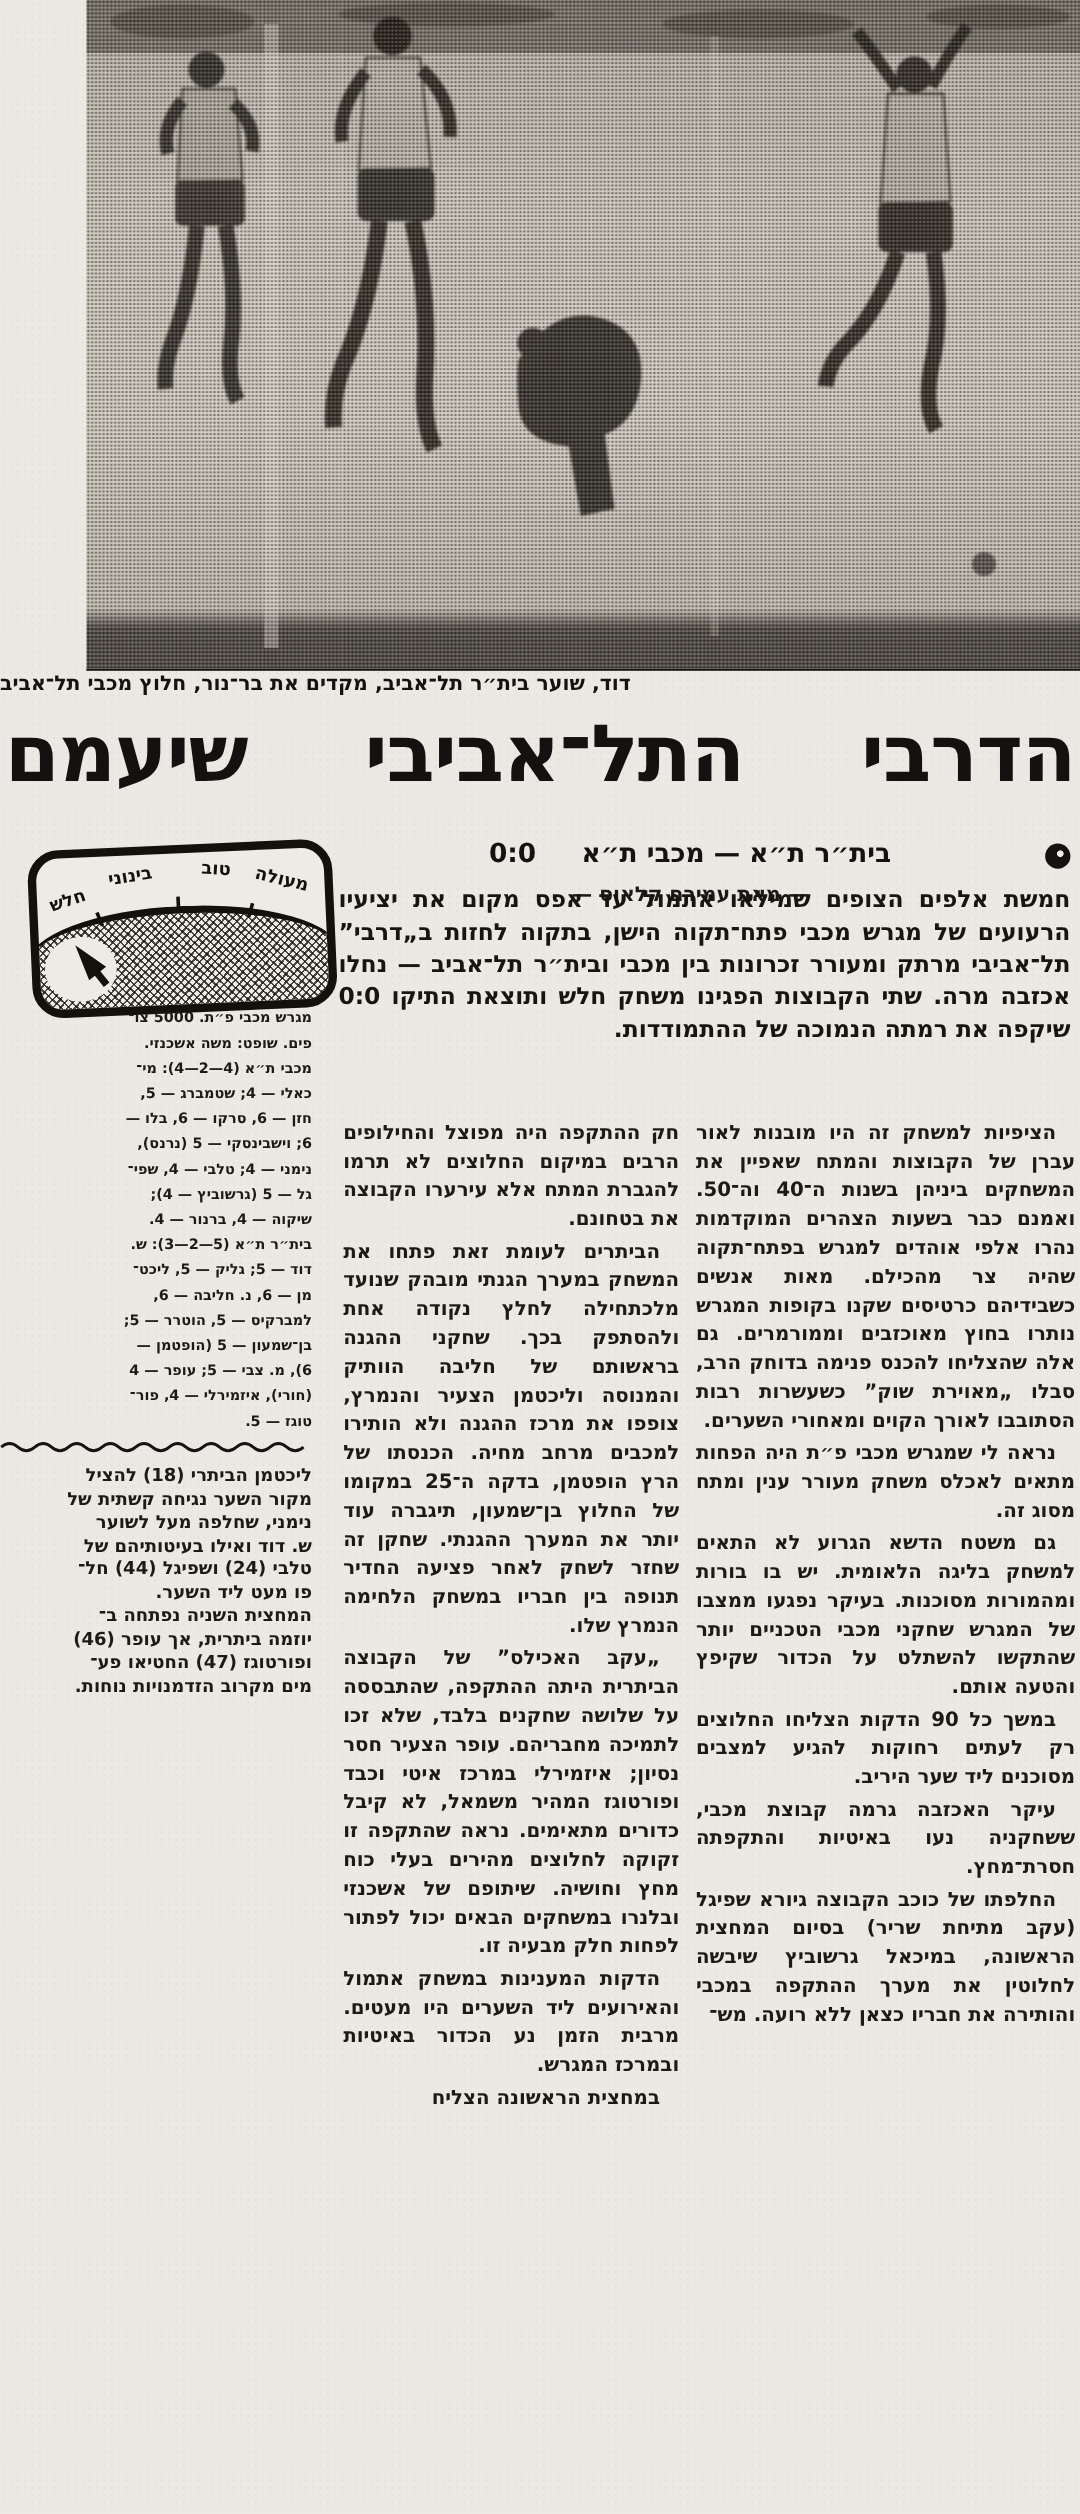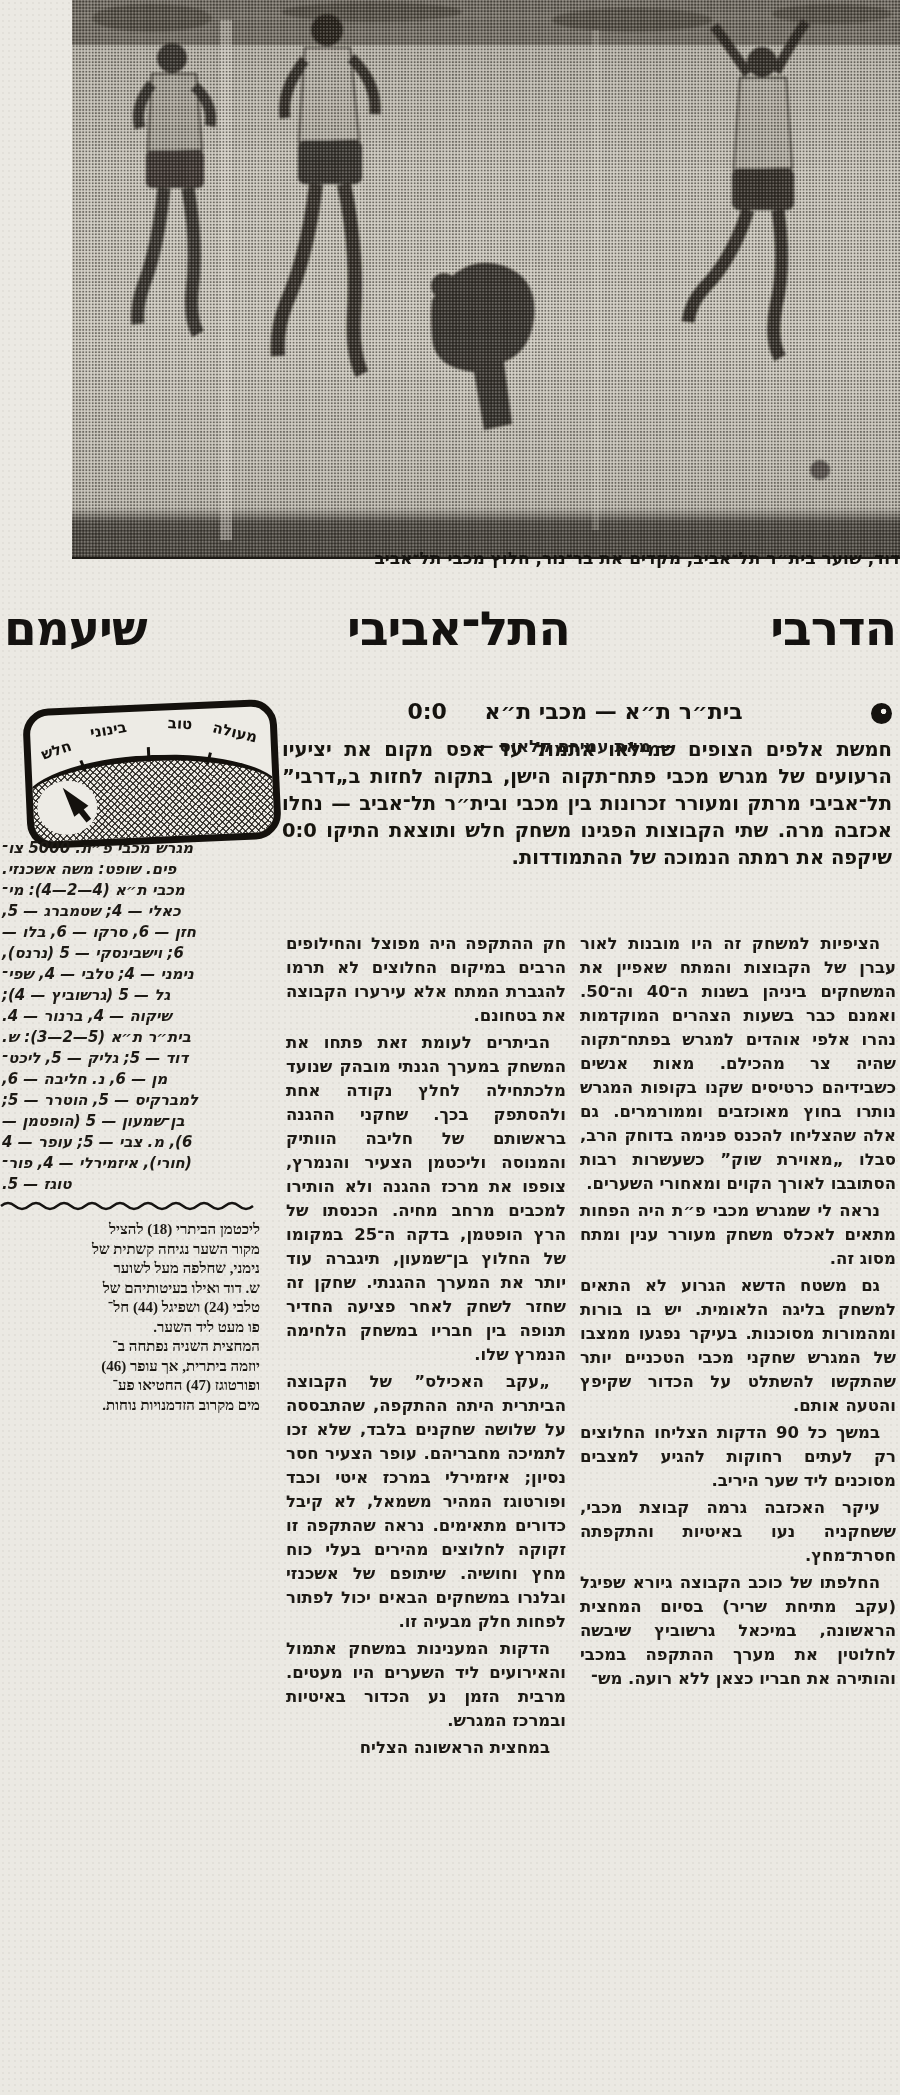--- a/index.html
+++ b/index.html
@@ -16,24 +16,24 @@
   .photo .base{position:absolute;inset:0;z-index:0;
     background:
       linear-gradient(180deg, rgba(70,64,56,.55) 0 8%, rgba(0,0,0,0) 8% 91%, rgba(35,31,26,.7) 94% 100%),
       linear-gradient(180deg,#b0aca2,#c8c4ba 30%,#ccc8be 62%,#b7b3a9);}
   .photo svg{position:absolute;inset:0;z-index:1;}
   .photo .halftone{position:absolute;inset:0;z-index:2;
     background:
       radial-gradient(rgba(20,18,14,.5) .8px, transparent 1.05px) 0 0/3.2px 3.2px,
       radial-gradient(rgba(248,246,240,.25) .8px, transparent 1.05px) 1.6px 1.6px/3.2px 3.2px;}
   
-  .caption{position:absolute;top:548px;left:0;width:100%;text-align:right;
+  .caption{position:absolute;top:560px;left:0;width:100%;text-align:left;
            font-weight:bold;font-size:17px;direction:rtl;color:#15130f;}
   .headline{position:absolute;top:590px;left:4px;right:4px;direction:rtl;
-            font-size:47px;line-height:78px;font-weight:bold;color:#141210;
+            font-size:66px;line-height:78px;font-weight:bold;color:#141210;
             text-align:center;text-align-last:justify;letter-spacing:-1px;}
   
   .score-row{position:absolute;top:699px;left:280px;right:30px;direction:rtl;
              text-align:center;font-size:22px;font-weight:bold;color:#15130f;}
   .score-row .score{margin-right:30px;}
   .bullet{position:absolute;top:703px;right:8px;width:21px;height:21px;border-radius:50%;
           background:radial-gradient(circle at 60% 40%, #f0eee8 0 2.5px, #15130f 3px);}
   .byline{position:absolute;top:736px;left:280px;right:30px;text-align:center;
           font-size:17px;font-weight:bold;direction:rtl;}
   .intro{position:absolute;top:736px;left:282px;right:8px;direction:rtl;
@@ -64,26 +64,26 @@
   .lbl-weak{left:10px;top:26px;transform:rotate(-16deg);}
   .lbl-fair{left:60px;top:8px;transform:rotate(-7deg);}
   .lbl-good{left:138px;top:5px;transform:rotate(6deg);}
   .lbl-exc{left:182px;top:16px;transform:rotate(16deg);}
   .gauge .tick{position:absolute;width:3px;height:12px;background:#14110d;}
   .tick1{left:50px;top:46px;transform:rotate(-20deg);}
   .tick2{left:116px;top:36px;}
   .tick3{left:176px;top:44px;transform:rotate(18deg);}
   
   .lineups{position:absolute;left:2px;top:838px;width:258px;direction:rtl;
-           white-space:pre-line;font-size:15px;line-height:21px;font-weight:bold;
-           text-align:left;color:#1d1a15;font-style:italic;}
+           white-space:pre-line;font-size:12px;line-height:21px;font-weight:bold;
+           text-align:right;color:#1d1a15;}
   .wavy{position:absolute;left:0;top:1200px;width:260px;height:12px;}
   .sidebar-story{position:absolute;left:2px;top:1220px;width:258px;direction:rtl;
            white-space:pre-line;font-size:15px;line-height:19.5px;font-weight:bold;
-           text-align:right;color:#1d1a15;font-family:Liberation Serif, serif;}
+           text-align:right;color:#1d1a15;}
 </style>
 </head>
 <body>
 
 <div id="canvas">
 
   <div class="photo">
     <div class="base"></div>
     <svg viewBox="0 0 828 557" width="828" height="557">
       <defs>

